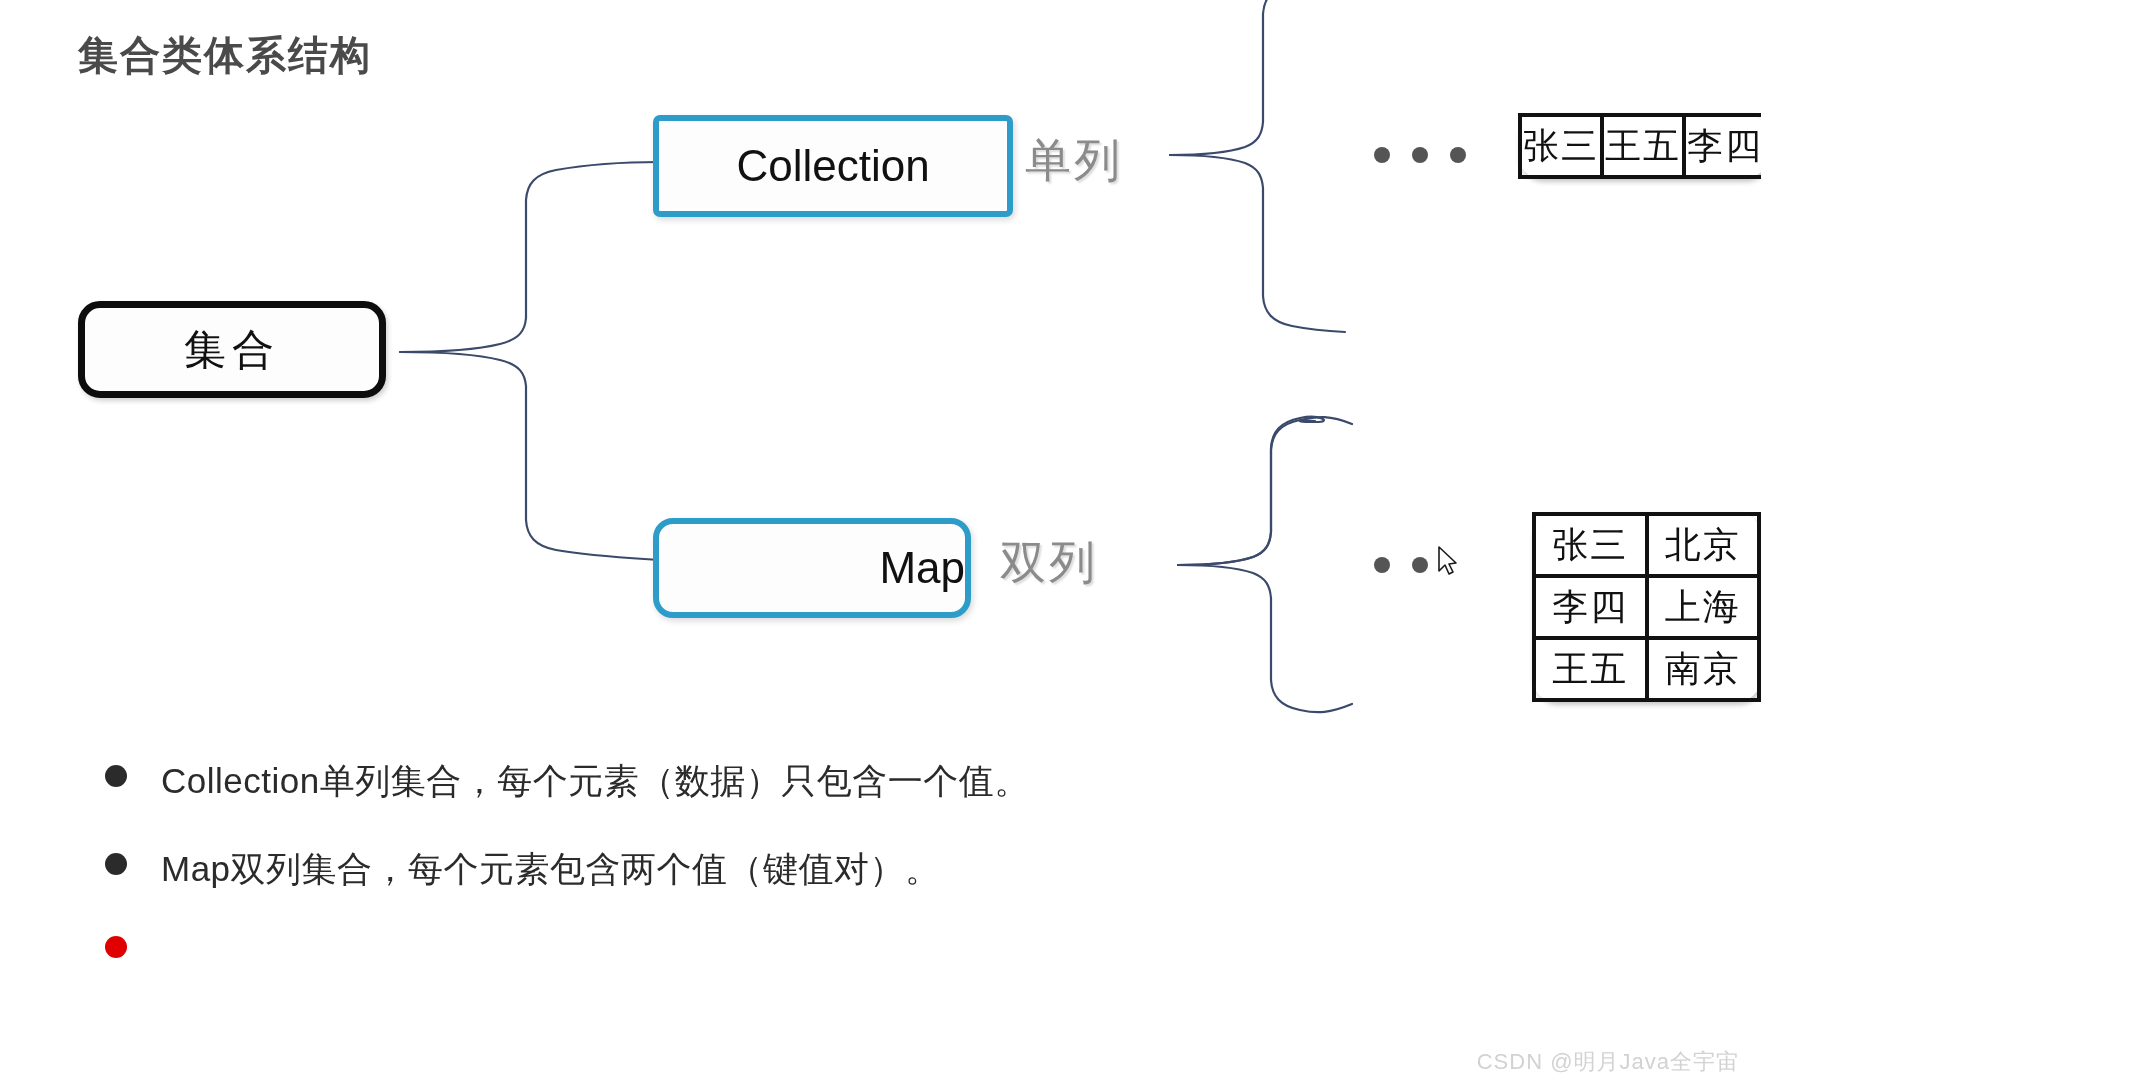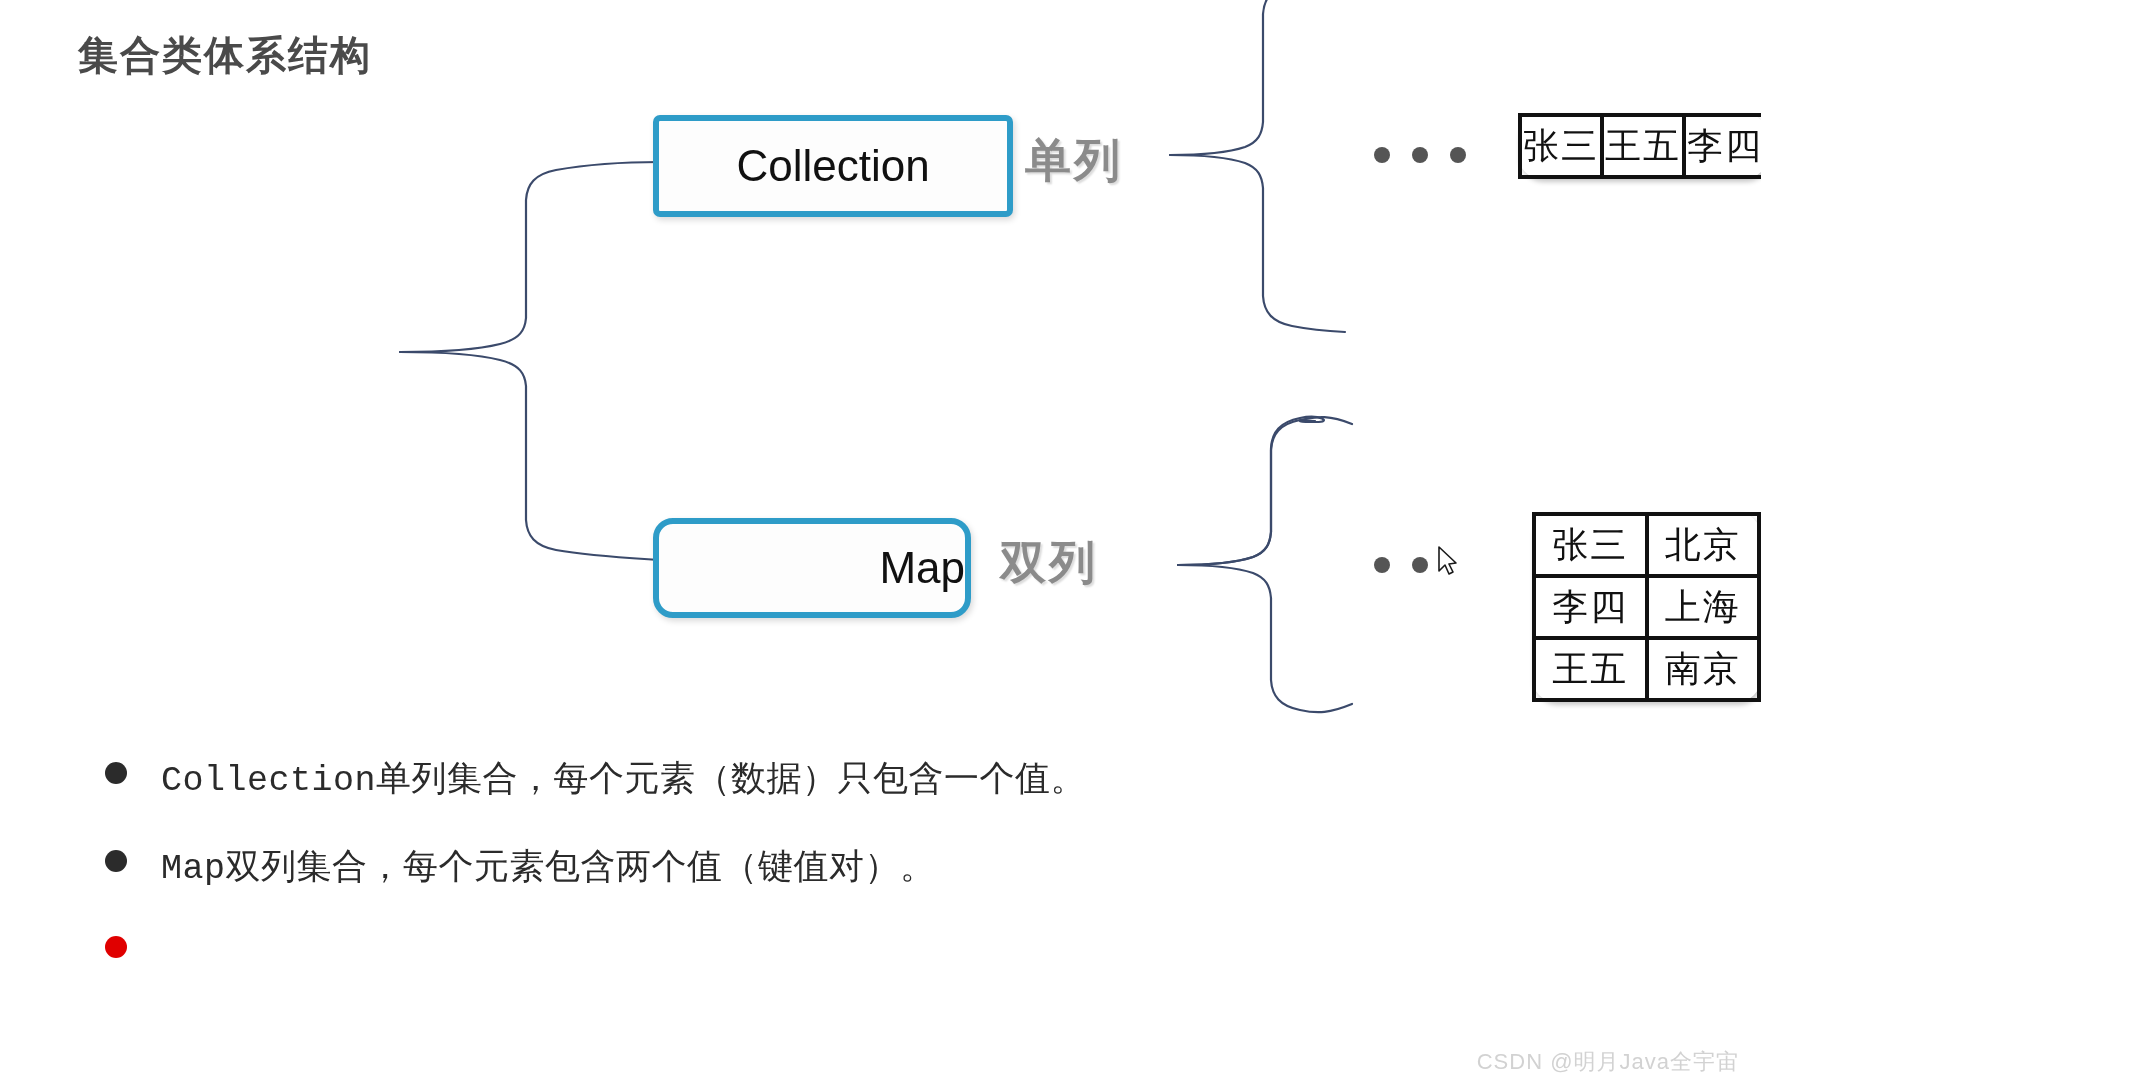--- a/index.html
+++ b/index.html
@@ -73,21 +73,21 @@
     font-size: 44px;
     color: #111111;
     box-shadow: 2px 3px 6px rgba(0,0,0,0.15);
     justify-content: flex-end;
   }
 
   
   .side-label {
     position: absolute;
     font-size: 46px;
-    font-weight: bold;
+    font-weight: normal;
     color: #8b8b8b;
     letter-spacing: 3px;
     white-space: nowrap;
     text-shadow: 2px 2px 2px rgba(0,0,0,0.14);
   }
   .label-single { left: 1025px; top: 130px; }
   .label-double { left: 1000px; top: 532px; }
 
   
   .connectors {
@@ -142,21 +142,20 @@
     width: 180px;
     height: 56px;
   }
 
   
   .bullets {
     position: absolute;
     left: 105px;
     top: 760px;
     width: 1400px;
-    font-family: Liberation Mono, monospace;
   }
   .bullet-row {
     display: flex;
     align-items: baseline;
     margin-bottom: 46px;
   }
   .bullet-mark {
     width: 22px;
     height: 22px;
     border-radius: 50%;
@@ -222,20 +221,23 @@
 
     <path d="M 1178 565 C 1218 565 1238 562 1253 557 C 1266 552 1270 544 1271 532 L 1271 448
              C 1272 432 1280 422 1300 418 C 1320 414 1333 422 1316 422 L 1316 422
              C 1300 422 1290 420 1315 421" fill="none" stroke="#3b4a6b" stroke-width="2.2" stroke-linecap="round"></path>
     <path d="M 1178 565 C 1218 565 1238 562 1253 557 C 1266 552 1270 544 1271 532 L 1271 450
              C 1272 434 1280 424 1300 420 C 1318 416 1330 415 1352 424" fill="none" stroke="#3b4a6b" stroke-width="2.2" stroke-linecap="round"></path>
     <path d="M 1178 565 C 1218 565 1238 568 1253 573 C 1266 578 1270 586 1271 598 L 1271 680
              C 1272 696 1280 706 1300 710 C 1318 714 1330 713 1352 704" fill="none" stroke="#3b4a6b" stroke-width="2.2" stroke-linecap="round"></path>
   </svg>
 
+  <div class="node node-root">
+    <span>集合</span>
+  </div>
 
   <div class="node node-collection">
     <span>Collection</span>
   </div>
   <div class="side-label label-single">单列</div>
 
   <div class="dots dots-top">
     <span class="dot"></span>
     <span class="dot"></span>
     <span class="dot"></span>

